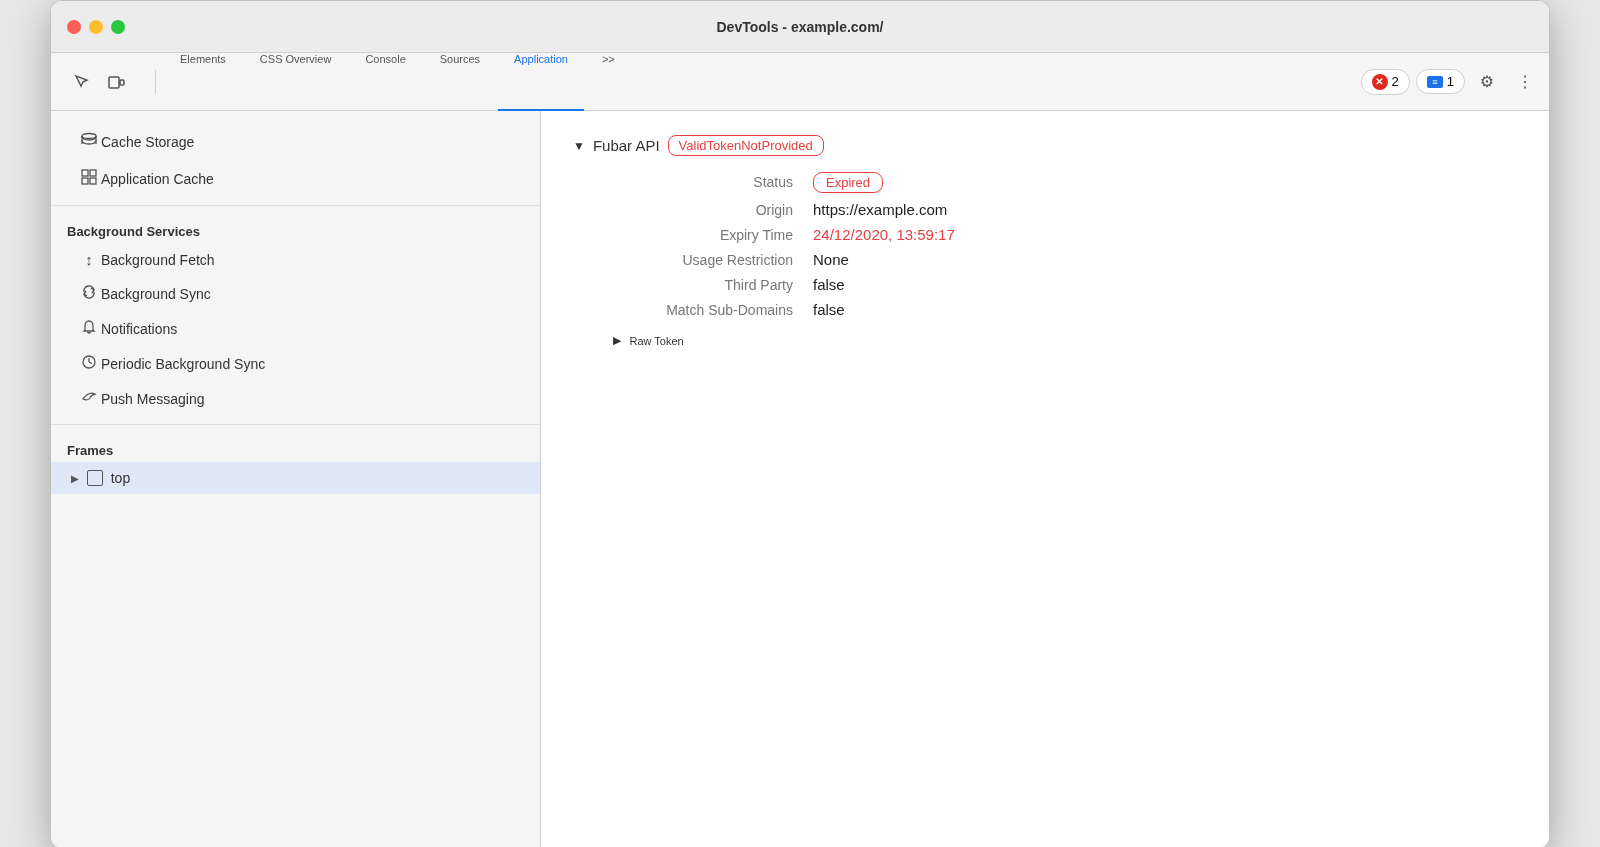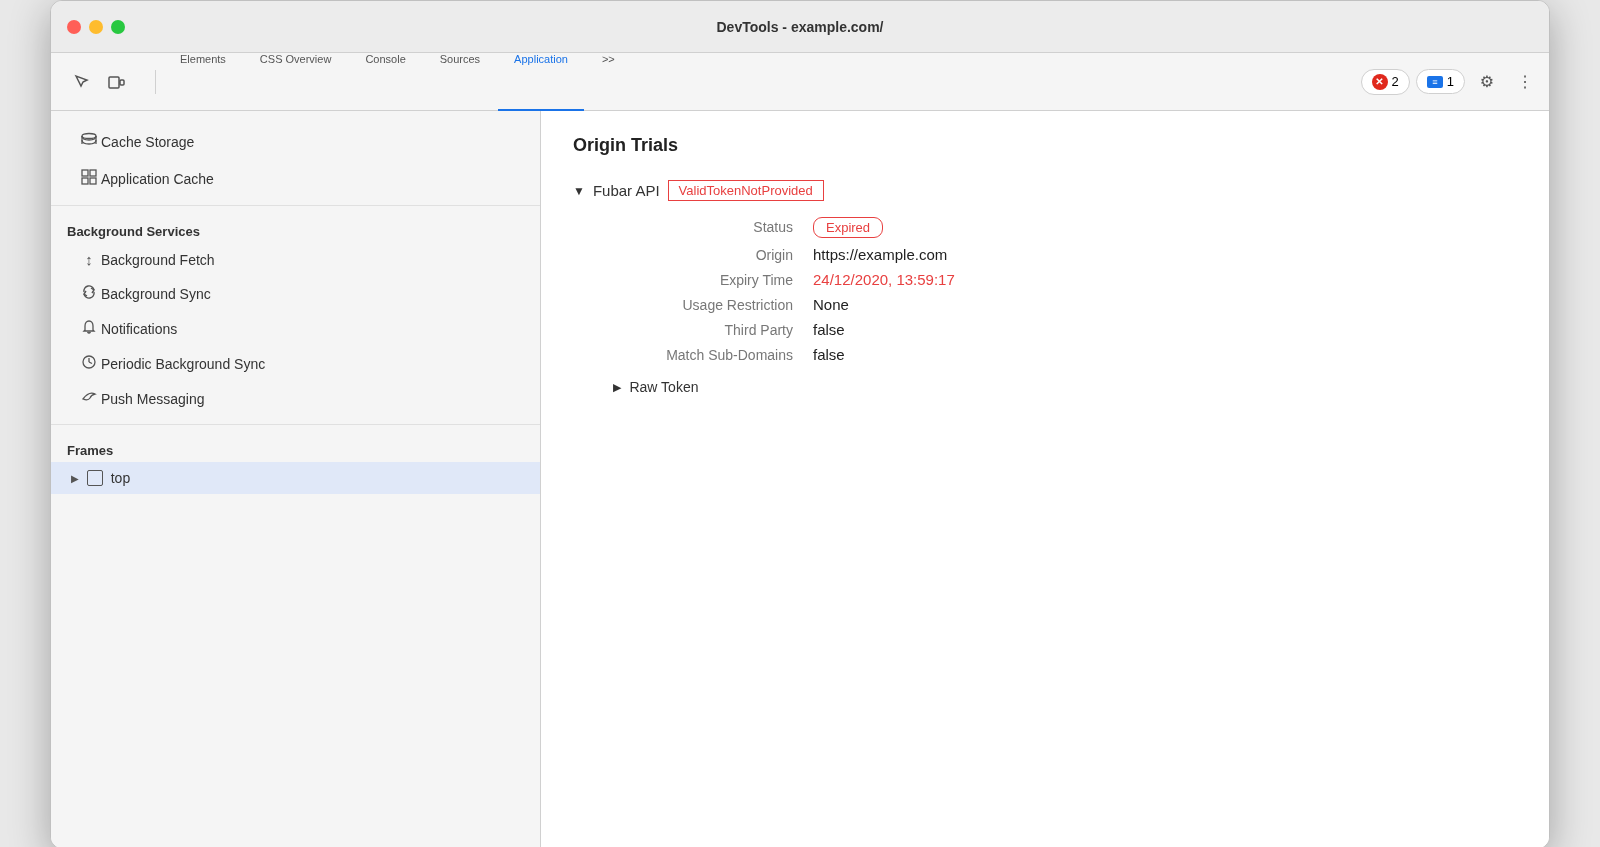--- a/index.html
+++ b/index.html
@@ -239,21 +239,21 @@
       font-size: 12px;
       color: #333;
       cursor: pointer;
     }
     .trial-name {
       font-size: 15px;
       color: #333;
     }
     .token-badge {
       border: 1px solid #e84040;
-      border-radius: 0;
+      border-radius: 8px;
       padding: 2px 10px;
       font-size: 13px;
       color: #e84040;
       background: white;
     }
     .detail-table {
       margin-left: 40px;
       display: grid;
       grid-template-columns: 200px auto;
       row-gap: 8px;
@@ -288,21 +288,21 @@
       gap: 8px;
       margin-top: 16px;
       margin-left: 40px;
     }
     .raw-token-arrow {
       font-size: 11px;
       color: #333;
       cursor: pointer;
     }
     .raw-token-label {
-      font-size: 14px;
+      font-size: 11px;
       color: #333;
     }
     
     .frames-item {
       display: flex;
       align-items: center;
       gap: 8px;
       padding: 8px 16px 8px 20px;
       font-size: 14px;
       color: #333;
@@ -460,21 +460,20 @@
         <div class="frames-item">
           <span class="frame-arrow">▶</span>
           <span class="frame-icon"></span>
           <span>top</span>
         </div>
       </div>
 
     </div>
 
     <div class="content">
-      <div class="content-title">Origin Trials</div>
 
       <div class="trial-group">
         <div class="trial-header">
           <span class="trial-arrow">▼</span>
           <span class="trial-name">Fubar API</span>
           <span class="token-badge">ValidTokenNotProvided</span>
         </div>
 
         <div class="detail-table">
           <span class="detail-label">Status</span>

